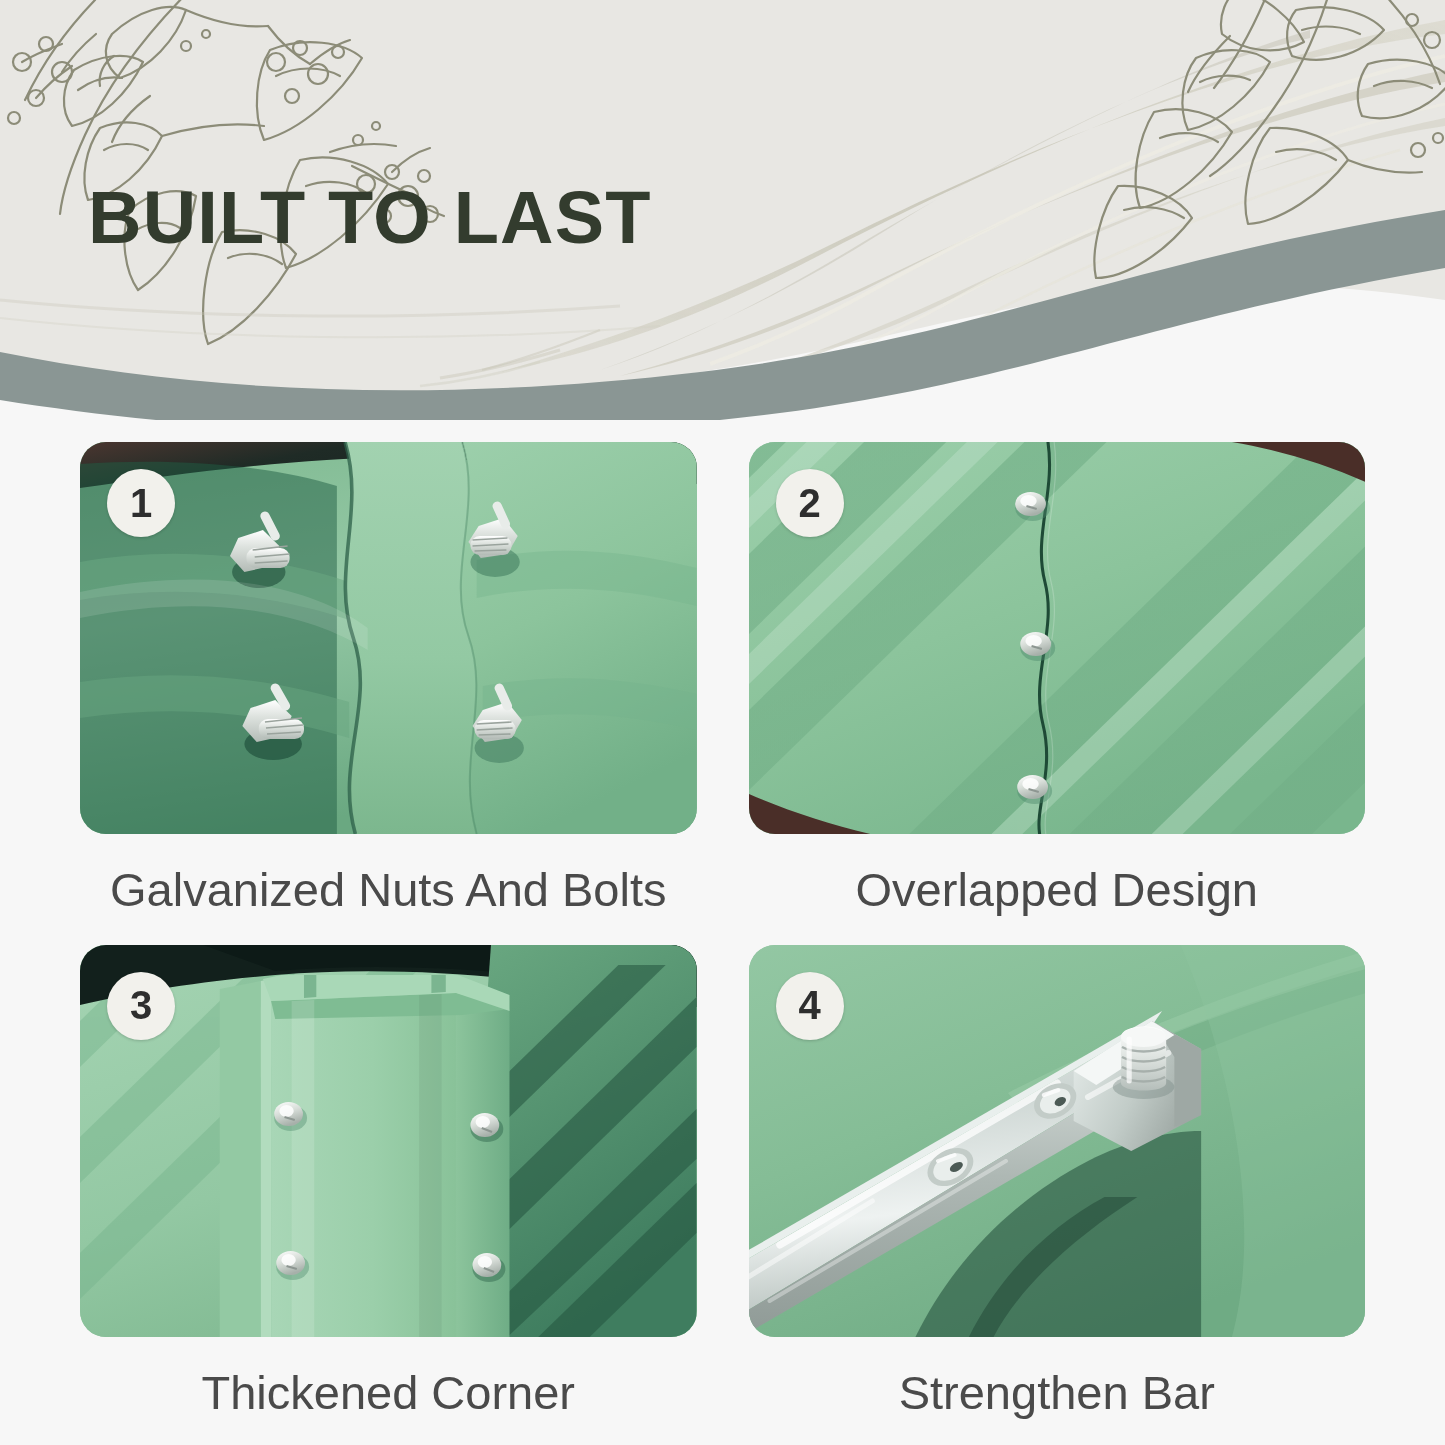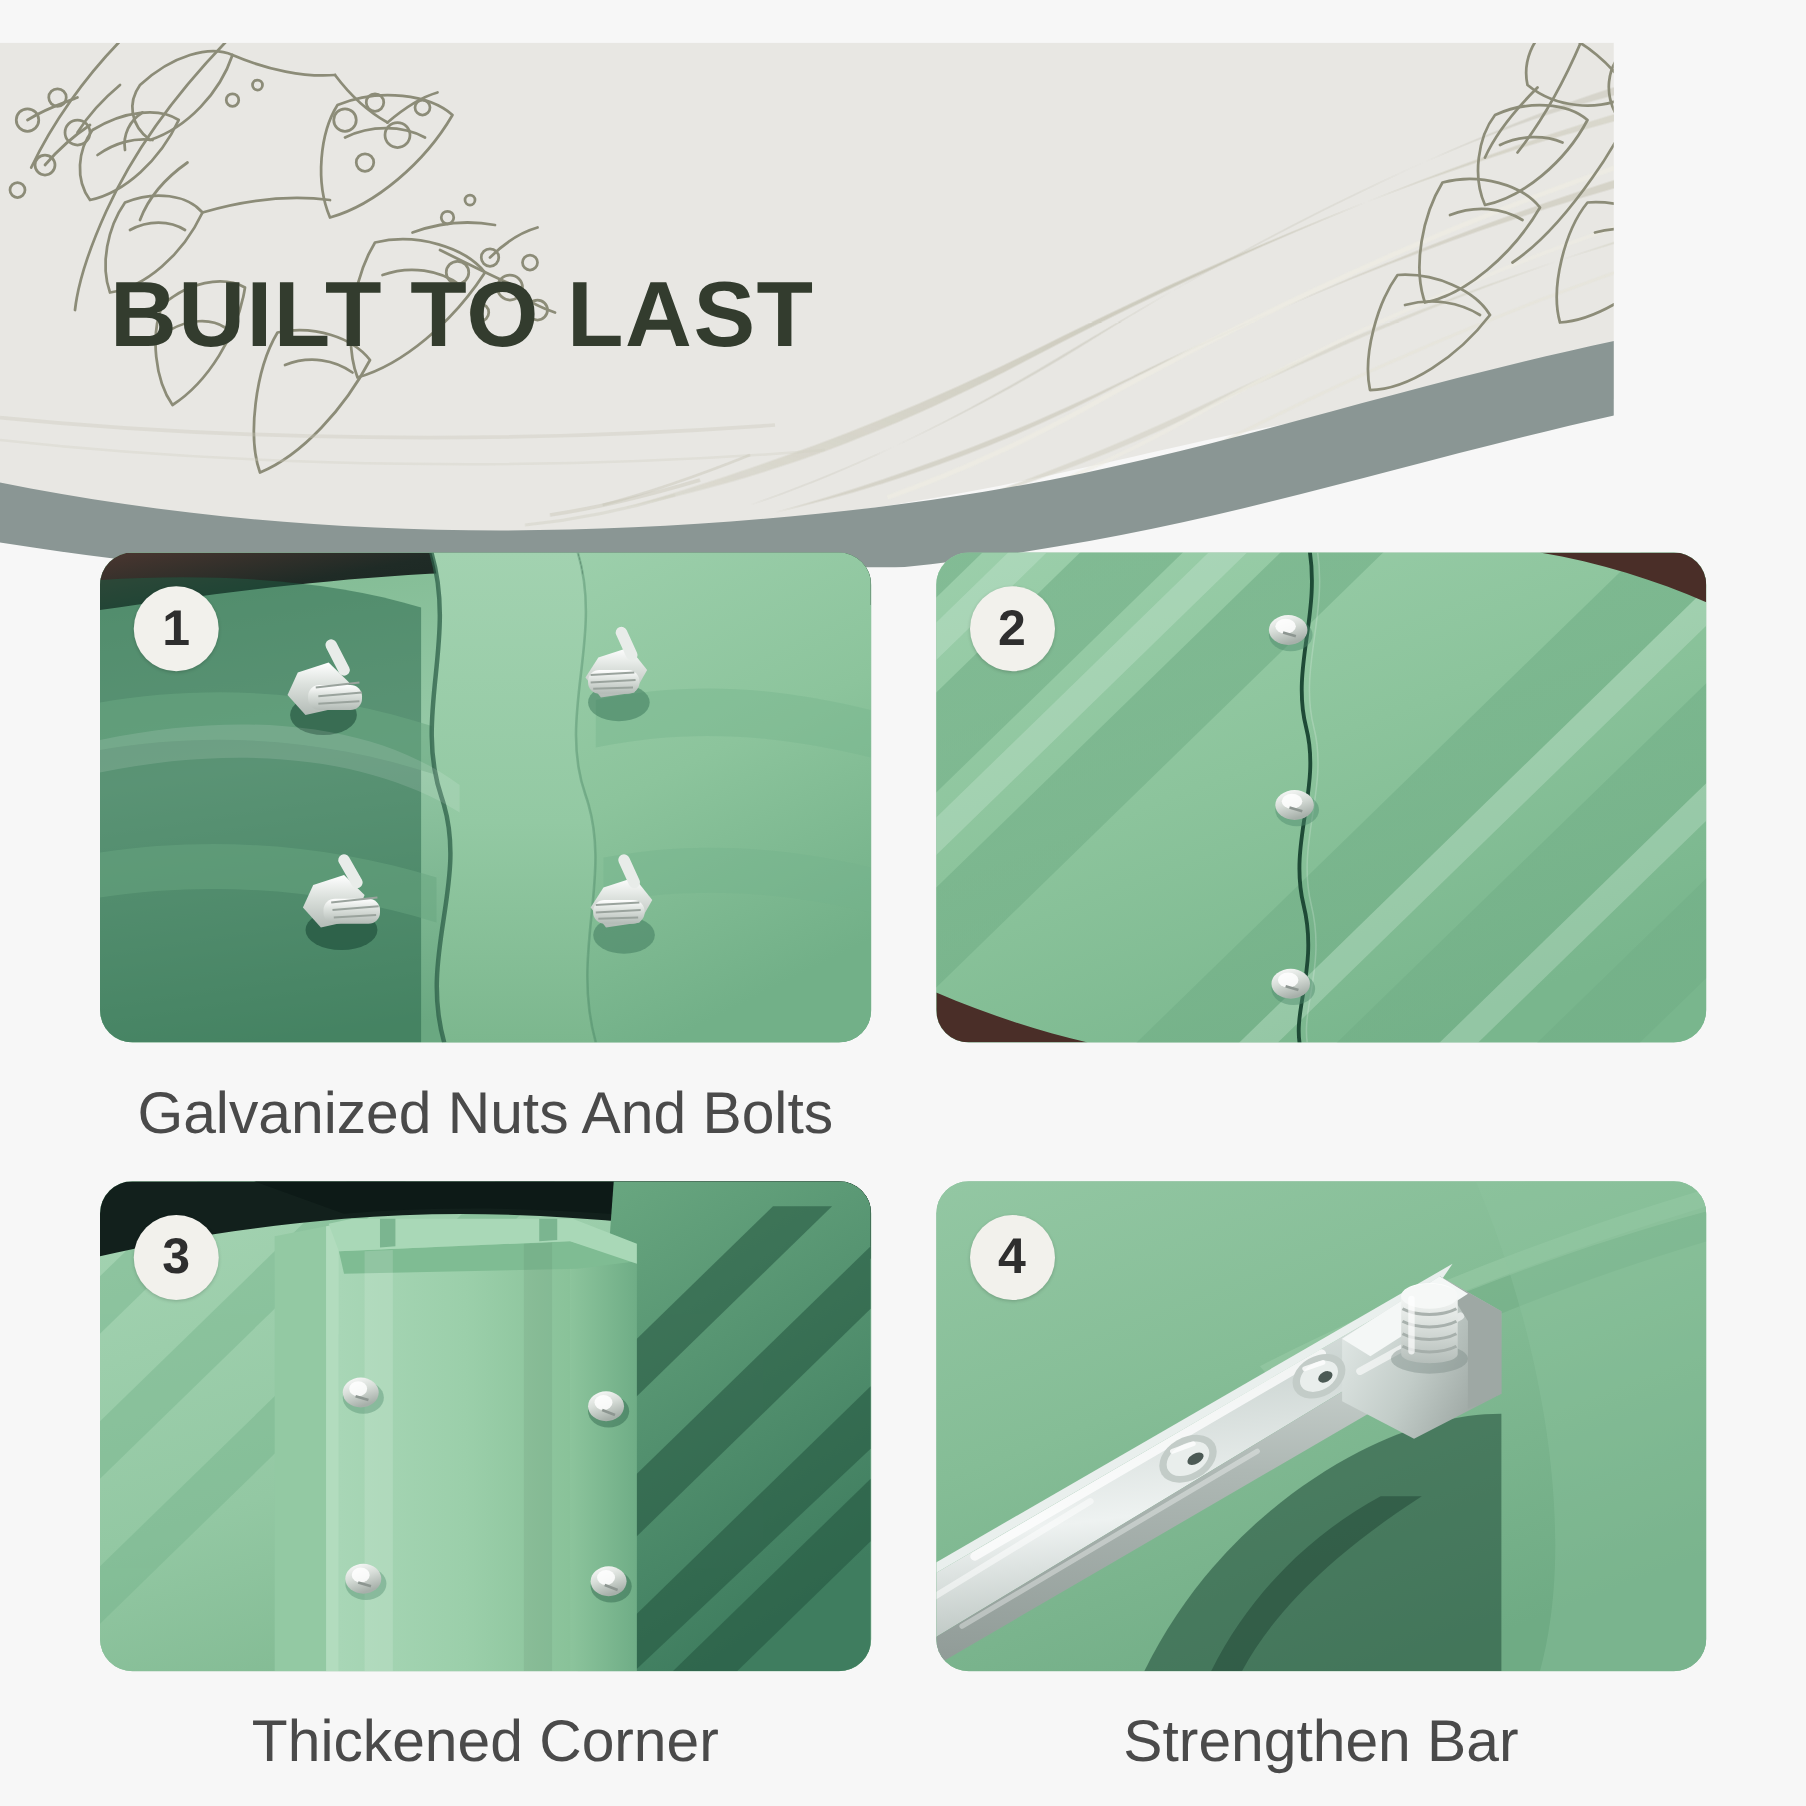--- a/index.html
+++ b/index.html
@@ -14,25 +14,24 @@
   body {
     font-family: "Liberation Sans", "DejaVu Sans", sans-serif;
     background: #f7f7f7;
     position: relative;
   }
 
   
   #hero {
     position: absolute;
     left: 0; top: 0;
-    width: 1291px;
+    width: 1445px;
     height: 420px;
     overflow: hidden;
     background: #f7f7f7;
-    margin-top: 34px;
   }
 
   #hero-bg-svg {
     position: absolute;
     left: 0; top: 0;
     width: 1445px;
     height: 420px;
     display: block;
   }
 
@@ -404,20 +403,21 @@
         </g>
         <g transform="translate(276,345)">
           <ellipse cx="2" cy="4" rx="17" ry="13" fill="#4e8a6c" opacity="0.45"></ellipse>
           <ellipse cx="0" cy="0" rx="15" ry="12" fill="url(#screwG)"></ellipse>
           <ellipse cx="-2" cy="-3" rx="8" ry="6" fill="#ffffff" opacity="0.85"></ellipse>
           <path d="M-4,2 L6,5" stroke="#8d9691" stroke-width="2"></path>
         </g>
       </svg>
       <div class="badge">2</div>
     </div>
+    <div class="card-caption">Overlapped Design</div>
   </div>
 
   <div class="feature-card">
     <div class="card-photo">
       <svg viewBox="0 0 600 392" preserveAspectRatio="none">
         <defs>
           <linearGradient id="c3left" x1="0" y1="0" x2="0.5" y2="1">
             <stop offset="0%" stop-color="#a5d4b3"></stop>
             <stop offset="60%" stop-color="#93c8a3"></stop>
             <stop offset="100%" stop-color="#7fb890"></stop>

